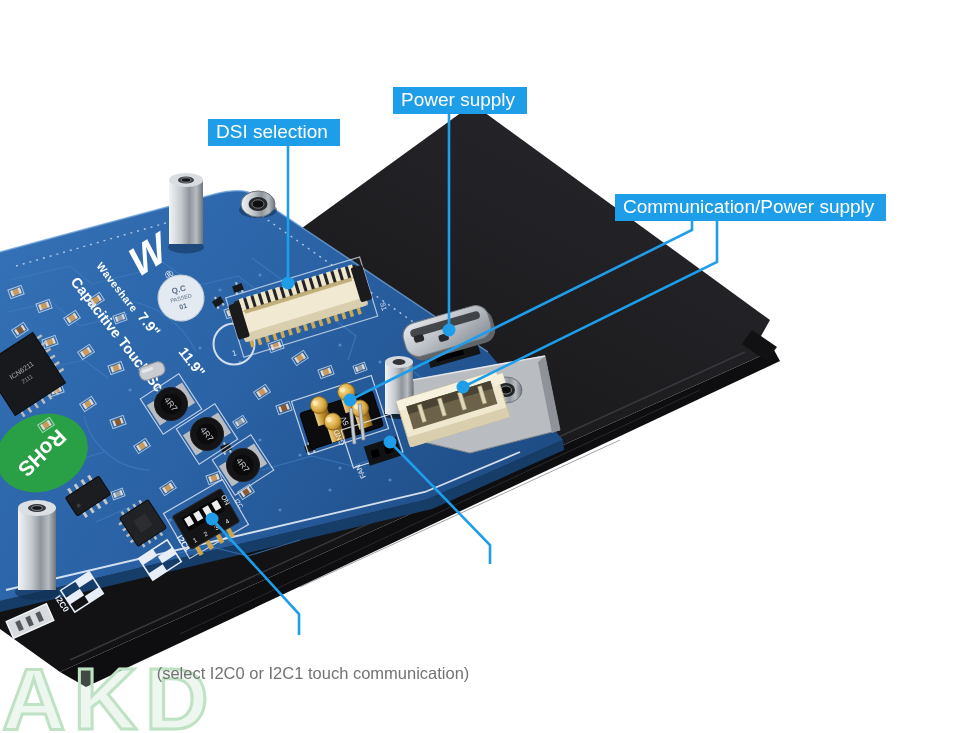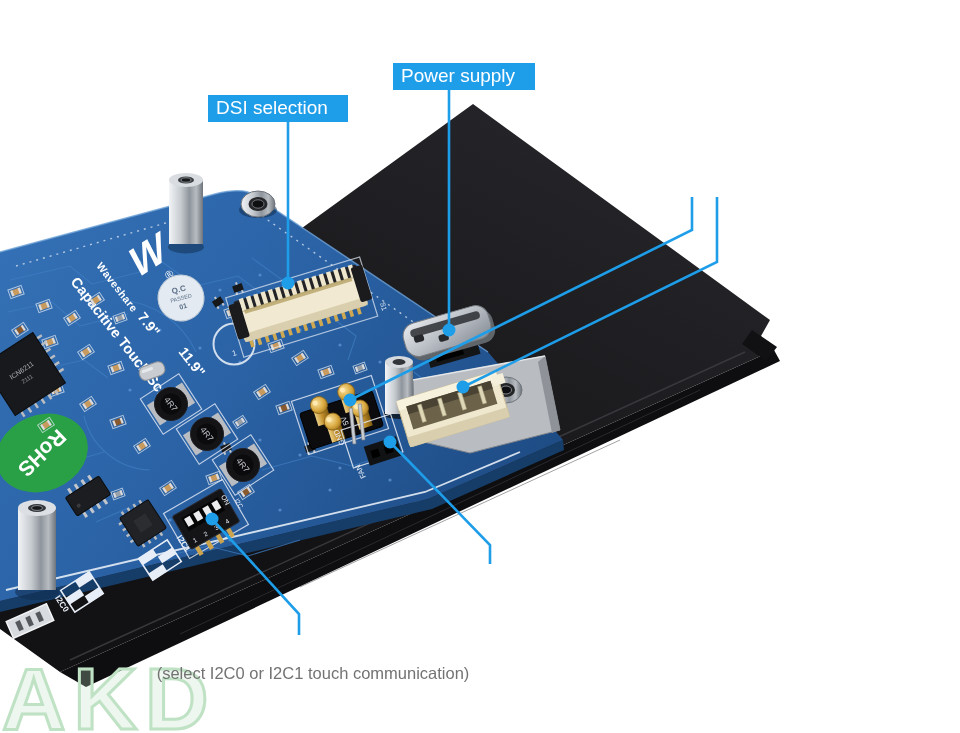--- a/index.html
+++ b/index.html
@@ -1,20 +1,20 @@
 <!DOCTYPE html>
 <html><head>
 <meta charset="utf-8">
 <style>
   html,body{margin:0;padding:0;background:#fff;}
   #stage{position:relative;width:960px;height:733px;overflow:hidden;background:#fff;
          font-family:"Liberation Sans",sans-serif;}
   #scene{position:absolute;left:0;top:0;}
   .callout{position:absolute;background:#1e9de9;color:#fff;font-size:19px;line-height:22px;
-           padding:2px 20px 3px 8px;white-space:nowrap;z-index:5;}
+           padding:2px 12px 3px 8px;white-space:nowrap;z-index:5;margin-top:24px;}
   .callout.big{font-size:20px;}
   .note{position:absolute;color:#737373;font-size:16.5px;white-space:nowrap;z-index:5;
         width:346px;text-align:center;}
   .watermark{position:absolute;left:2px;top:648px;font-size:88px;font-weight:700;
              letter-spacing:8px;color:rgba(193,227,198,0.28);-webkit-text-stroke:3px #bfe2c4;
              z-index:4;user-select:none;}
   svg text{font-family:"Liberation Sans",sans-serif;}
 </style>
 </head>
 <body>
@@ -476,16 +476,17 @@
     <circle cx="449" cy="330" r="6.5"></circle>
     <circle cx="350" cy="400" r="6.5"></circle>
     <circle cx="463" cy="387" r="6.5"></circle>
     <circle cx="390" cy="442" r="6.5"></circle>
     <circle cx="212" cy="519" r="6.5"></circle>
   </g>
 </svg>
 
   <div class="callout" style="left:208px;top:95px;">DSI selection</div>
   <div class="callout" style="left:393px;top:63px;">Power supply</div>
+  <div class="callout" style="left:615px;top:170px;">Communication/Power supply</div>
   <div class="note" style="left:140px;top:664px;">(select I2C0 or I2C1 touch communication)</div>
 
   <div class="watermark">AKD</div>
 </div>
 
 </body></html>

